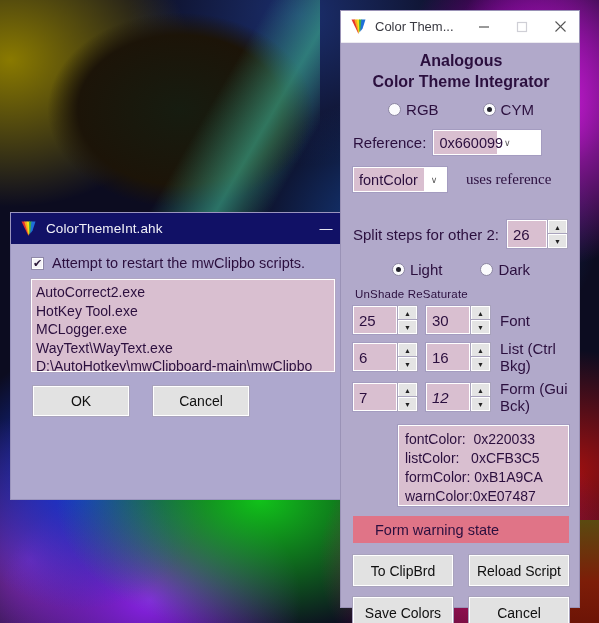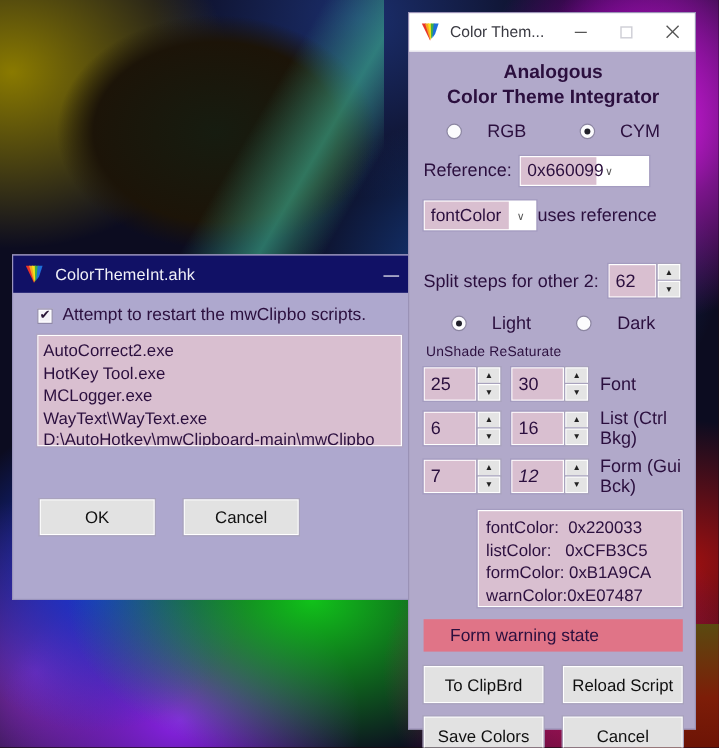--- a/index.html
+++ b/index.html
@@ -58,37 +58,37 @@
 
   .listbox{margin:0 4px 0 10px;background:#d9bfd0;border:1px solid #ffffff;
      outline:1px solid #b0a6c3;box-sizing:border-box;height:93px;overflow:hidden;
      padding:3px 0 0 4px;}
   .listbox .li{font-size:14px;color:#2b0f3e;line-height:18.5px;white-space:nowrap;}
 
   .btnrow{display:flex;gap:24px;margin:14px 0 0 12px;}
   .w95btn{background:#e2e2e2;border:1px solid #ffffff;outline:1px solid #a9a3bd;
      box-sizing:border-box;height:30px;display:flex;align-items:center;justify-content:center;
      font-size:14px;color:#101010;}
-  #win-left .w95btn{width:96px;margin-top:30px;}
+  #win-left .w95btn{width:96px;}
 
   
   #win-right{left:340px;top:10px;width:240px;height:598px;
      background:#b1a9ca;border:1px solid #9a92b6;}
   #win-right .titlebar{height:32px;background:#ffffff;display:flex;align-items:center;
      padding-left:9px;box-sizing:border-box;border-bottom:1px solid #eceaf0;}
   #win-right .titlebar .ttl{font-size:13px;color:#3a3a42;margin-left:8px;}
   #win-right .tb-btns{margin-left:auto;display:flex;height:100%;}
   #win-right .tb-btn{width:38px;height:100%;display:flex;align-items:center;justify-content:center;}
   #win-right .body{padding:8px 10px 0 12px;box-sizing:border-box;color:#2b0f3e;}
 
   .hdr{text-align:center;font-weight:bold;font-size:16px;color:#2b0f3e;line-height:20px;}
   .hdr.l2{margin-top:1px;}
 
   .radio-row{display:flex;justify-content:center;gap:44px;margin-top:9px;}
-  .rad{display:flex;align-items:center;gap:21px;font-size:15px;color:#2b0f3e;}
+  .rad{display:flex;align-items:center;gap:5px;font-size:15px;color:#2b0f3e;}
   .radbox{width:13px;height:13px;border-radius:50%;background:#fbfbfd;
      border:1px solid #8c86a2;box-sizing:border-box;position:relative;}
   .radbox.on::after{content:"";position:absolute;left:3px;top:3px;width:5px;height:5px;
      border-radius:50%;background:#20202a;}
 
   .row{display:flex;align-items:center;margin-top:11px;}
   .lbl{font-size:15px;color:#2b0f3e;}
 
   .combo{background:#ffffff;border:1px solid #ffffff;outline:1px solid #a49cc0;
      height:25px;box-sizing:border-box;display:flex;align-items:center;}
@@ -236,27 +236,27 @@
         <span class="val" style="width:63px;">0x660099</span>
         <span class="arrow">∨</span>
       </span>
     </div>
 
     <div class="row" style="margin-top:12px;">
       <span class="combo" style="width:94px;">
         <span class="val" style="width:70px;">fontColor</span>
         <span class="arrow">∨</span>
       </span>
-      <span class="lbl" style="margin-left:1px;">uses reference</span>
+      <span class="lbl" style="margin-left:19px;font-family:Liberation Serif, serif;">uses reference</span>
     </div>
 
     <div class="row" style="margin-top:28px;">
       <span class="lbl">Split steps for other 2:</span>
       <span class="spin" style="margin-left:8px;">
-        <span class="fld" style="width:40px;">62</span>
+        <span class="fld" style="width:40px;">26</span>
         <span class="btns">
           <span class="sb">▲</span>
           <span class="sb">▼</span>
         </span>
       </span>
     </div>
 
     <div class="radio-row" style="margin-top:13px;gap:38px;">
       <span class="rad">
         <span class="radbox on"></span>

